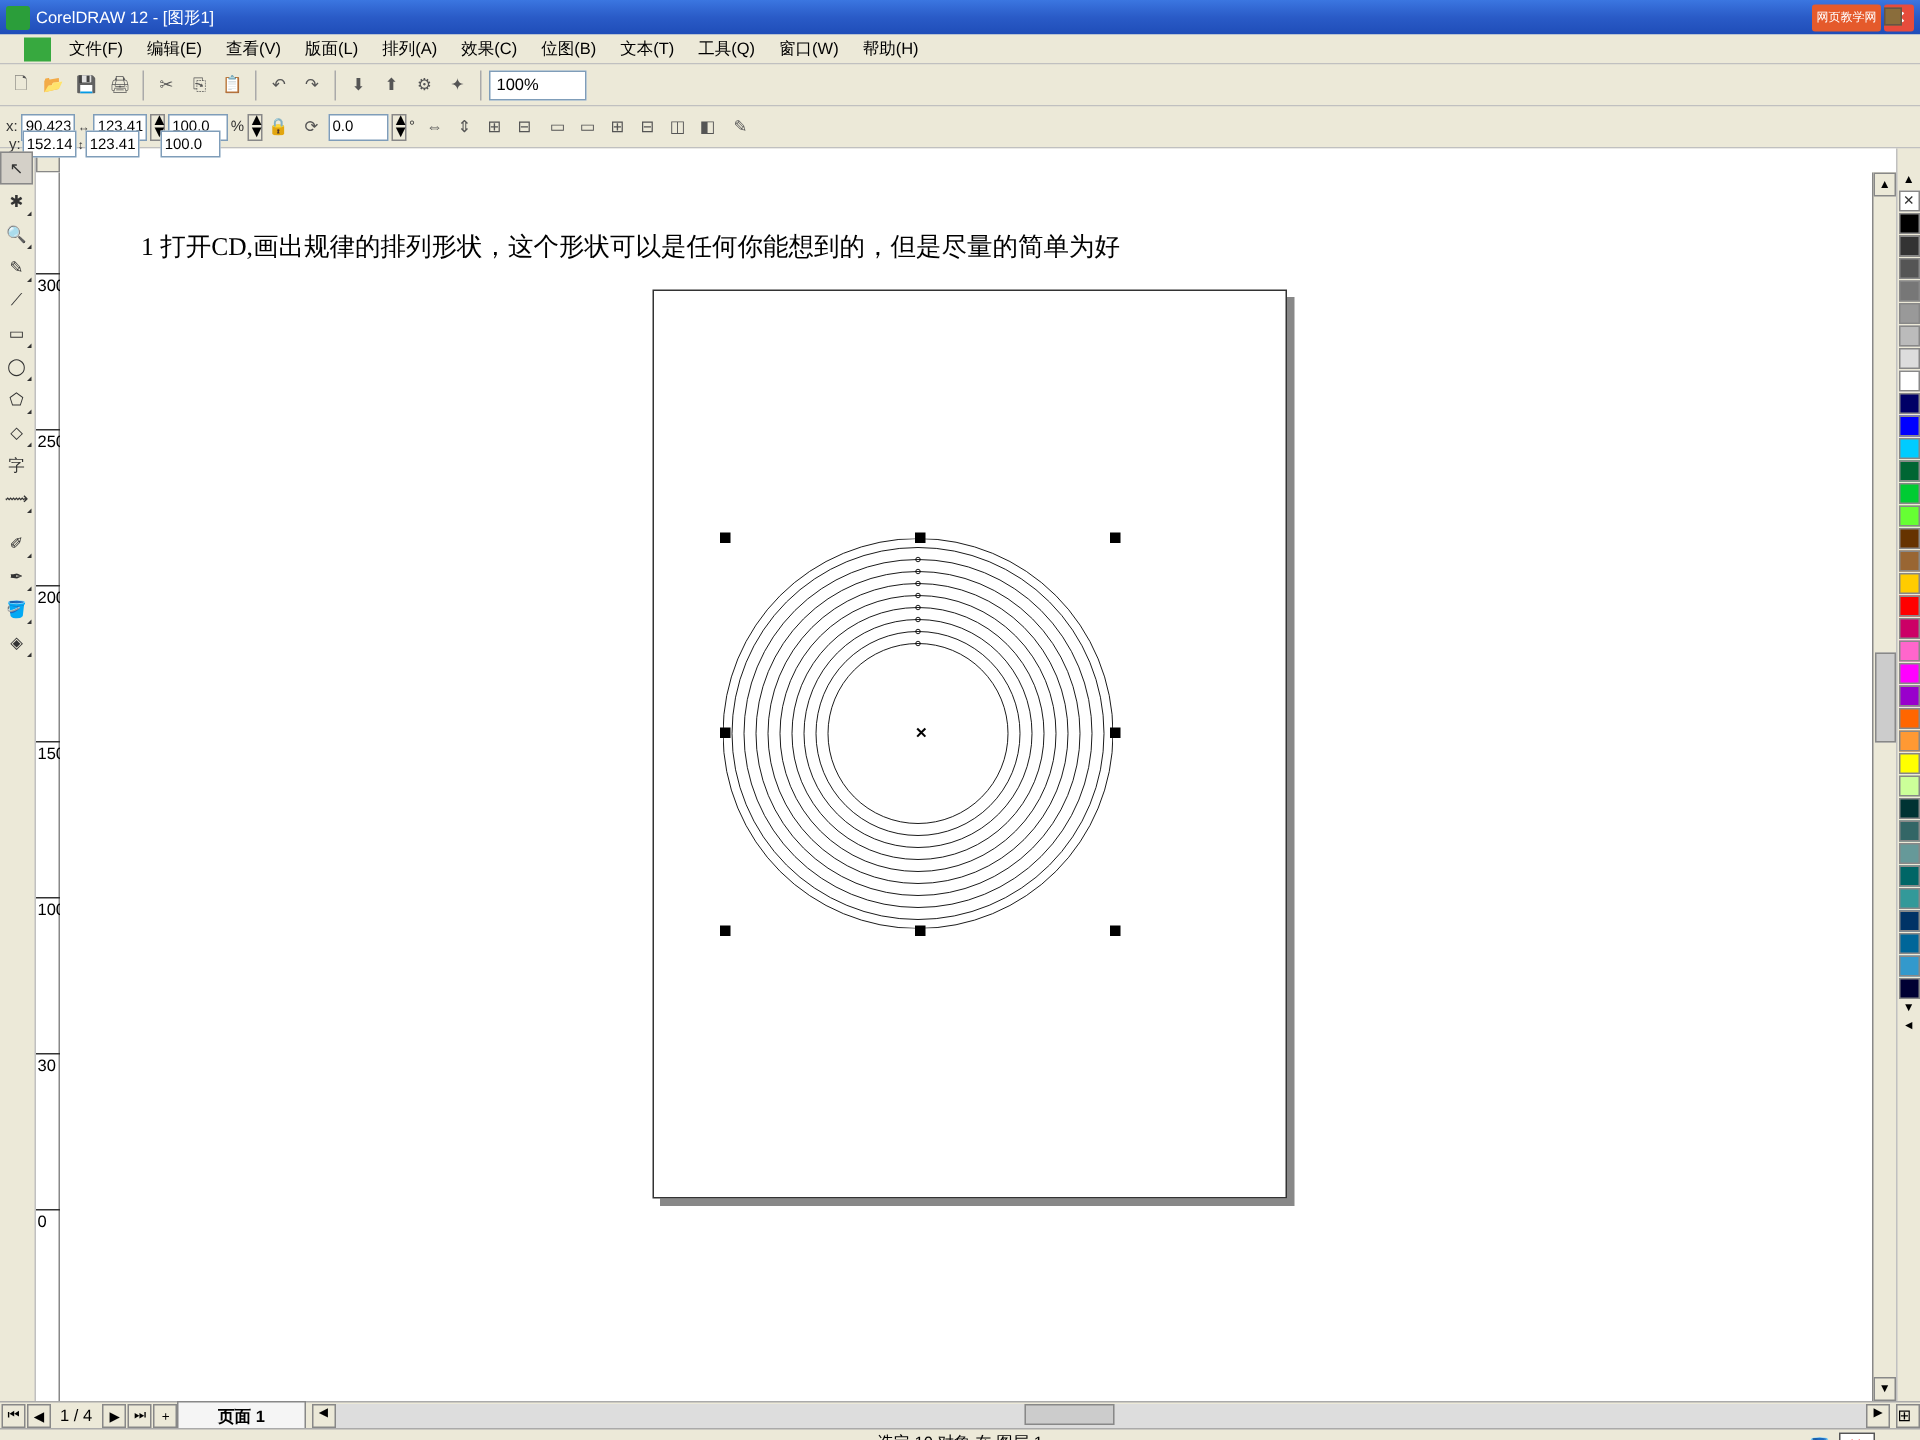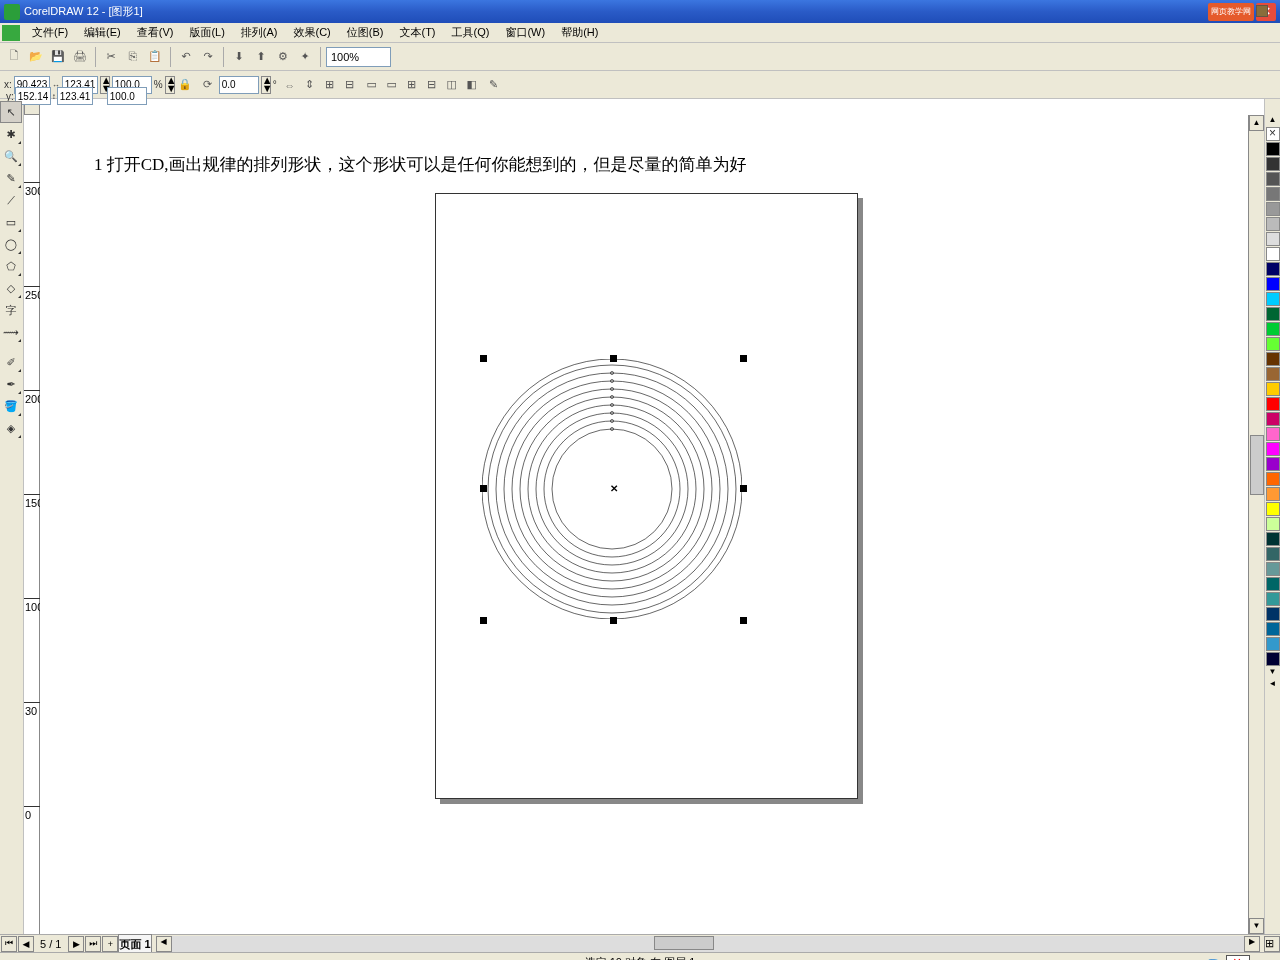--- a/index.html
+++ b/index.html
@@ -3,21 +3,21 @@
 <meta charset="utf-8">
 <style>
 * { margin: 0; padding: 0; box-sizing: border-box; font-family: "SimSun", Tahoma, sans-serif; font-size: 11px; }
 body { background: #ece9d8; overflow: hidden; width: 1280px; height: 960px; }
 .titlebar { height: 23px; background: linear-gradient(to bottom, #3b76e0, #2a5bc7 50%, #1f4db8); color: white; display: flex; align-items: center; padding: 0 4px; font-size: 12px; }
 .titlebar .icon { width: 16px; height: 16px; background: #2b9e3a; margin-right: 4px; border-radius: 2px; }
 .titlebar .spacer { flex: 1; }
 .titlebar .btn-group { display: flex; gap: 2px; }
 .titlebar .wb { width: 20px; height: 18px; background: #e55a2b; color: white; display: flex; align-items: center; justify-content: center; font-size: 9px; border-radius: 2px; }
 .titlebar .close-btn { width: 20px; height: 18px; background: #e74c3c; color: white; display: flex; align-items: center; justify-content: center; font-weight: bold; border-radius: 2px; }
-.menubar { height: 20px; background: #ece9d8; border-bottom: 1px solid #c0c0c0; display: flex; align-items: center; padding-left: 2px; }
+.menubar { height: 20px; background: #ece9d8; border-bottom: 1px solid #c0c0c0; display: flex; align-items: center; padding-left: 16px; }
 .menubar .mi { padding: 2px 8px; cursor: default; }
 .menubar .app-icon { width: 18px; height: 16px; background: #37a93f; margin-right: 4px; }
 .toolbar { height: 28px; background: #ece9d8; border-bottom: 1px solid #c0c0c0; display: flex; align-items: center; padding: 0 4px; gap: 2px; }
 .toolbar .tb { width: 20px; height: 20px; border: 1px solid transparent; display: flex; align-items: center; justify-content: center; color: #555; }
 .toolbar .sep { width: 1px; height: 20px; background: #aaa; margin: 0 3px; }
 .toolbar .zoom-select { width: 65px; height: 20px; border: 1px solid #7f9db9; background: white; padding: 0 4px; font-size: 11px; }
 .propbar { height: 28px; background: #ece9d8; border-bottom: 1px solid #c0c0c0; display: flex; align-items: center; padding: 0 4px; gap: 2px; }
 .propbar .lbl { font-size: 10px; color: #333; }
 .propbar .inp { height: 18px; border: 1px solid #7f9db9; background: white; padding: 0 2px; font-size: 10px; }
 .propbar .inp.w1 { width: 36px; }
@@ -49,21 +49,21 @@
 .vscroll .dn { position: absolute; bottom: 0; width: 100%; }
 .vscroll .thumb { position: absolute; top: 320px; width: 14px; left: 1px; height: 60px; background: #ccc; border: 1px solid #888; }
 .colorbar { width: 16px; background: #ece9d8; border-left: 1px solid #c0c0c0; display: flex; flex-direction: column; padding-top: 16px; }
 .colorbar .sw { width: 14px; height: 14px; margin: 0 1px 1px 1px; border: 1px solid #888; }
 .colorbar .sw.none { background: white; position: relative; }
 .colorbar .sw.none::after { content: "×"; position: absolute; top: -2px; left: 2px; color: #333; font-size: 12px; }
 .colorbar .up-arrow, .colorbar .dn-arrow { height: 12px; text-align: center; font-size: 8px; }
 .pagebar { height: 18px; background: #ece9d8; border-top: 1px solid #aaa; display: flex; align-items: center; font-size: 11px; }
 .pagebar .nav { width: 16px; height: 16px; border: 1px solid #888; display: flex; align-items: center; justify-content: center; font-size: 9px; margin-left: 1px; }
 .pagebar .pginfo { padding: 0 6px; }
-.pagebar .tab { padding: 2px 0; background: #f5f5f5; border: 1px solid #888; border-bottom: none; font-weight: bold; }
+.pagebar .tab { padding: 2px 26px; background: #f5f5f5; border: 1px solid #888; border-bottom: none; font-weight: bold; }
 .pagebar .hscroll { flex: 1; height: 16px; background: #ece9d8; margin: 0 4px; position: relative; display: flex; }
 .pagebar .hscroll .lb, .pagebar .hscroll .rb { width: 16px; border: 1px solid #888; text-align: center; font-size: 8px; }
 .pagebar .hscroll .track { flex: 1; background: #ddd; position: relative; }
 .pagebar .hscroll .thumb { position: absolute; left: 45%; width: 60px; height: 14px; top: 0; background: #ccc; border: 1px solid #888; }
 .statusbar1 { height: 18px; background: #ece9d8; border-top: 1px solid #aaa; text-align: center; line-height: 18px; font-size: 11px; position: relative; }
 .statusbar1 .fill-ind { position: absolute; right: 30px; top: 2px; width: 24px; height: 12px; border: 1px solid #555; background: white; }
 .statusbar1 .fill-ind::after { content: "×"; color: red; position: absolute; left: 6px; top: -3px; font-size: 14px; }
 .corner { width: 16px; height: 16px; background: #ece9d8; border: 1px solid #888; }
 .mdi-tab { position: absolute; right: 12px; top: 5px; width: 12px; height: 12px; background: #8a6d3b; border: 1px solid #654; }
 </style>
@@ -301,21 +301,21 @@
         <div class="sw" style="background: rgb(0, 0, 51);"></div>
       </div>
     <div class="dn-arrow">▼</div>
     <div class="dn-arrow">◄</div>
   </div>
 </div>
 
 <div class="pagebar">
   <div class="nav">⏮</div>
   <div class="nav">◀</div>
-  <div class="pginfo">5 / 1</div>
+  <div class="pginfo">1 / 4</div>
   <div class="nav">▶</div>
   <div class="nav">⏭</div>
   <div class="nav">+</div>
   <div class="tab">页面 1</div>
   <div class="hscroll">
     <div class="lb">◀</div>
     <div class="track">
         <div class="thumb"></div>
       </div>
     <div class="rb">▶</div>

